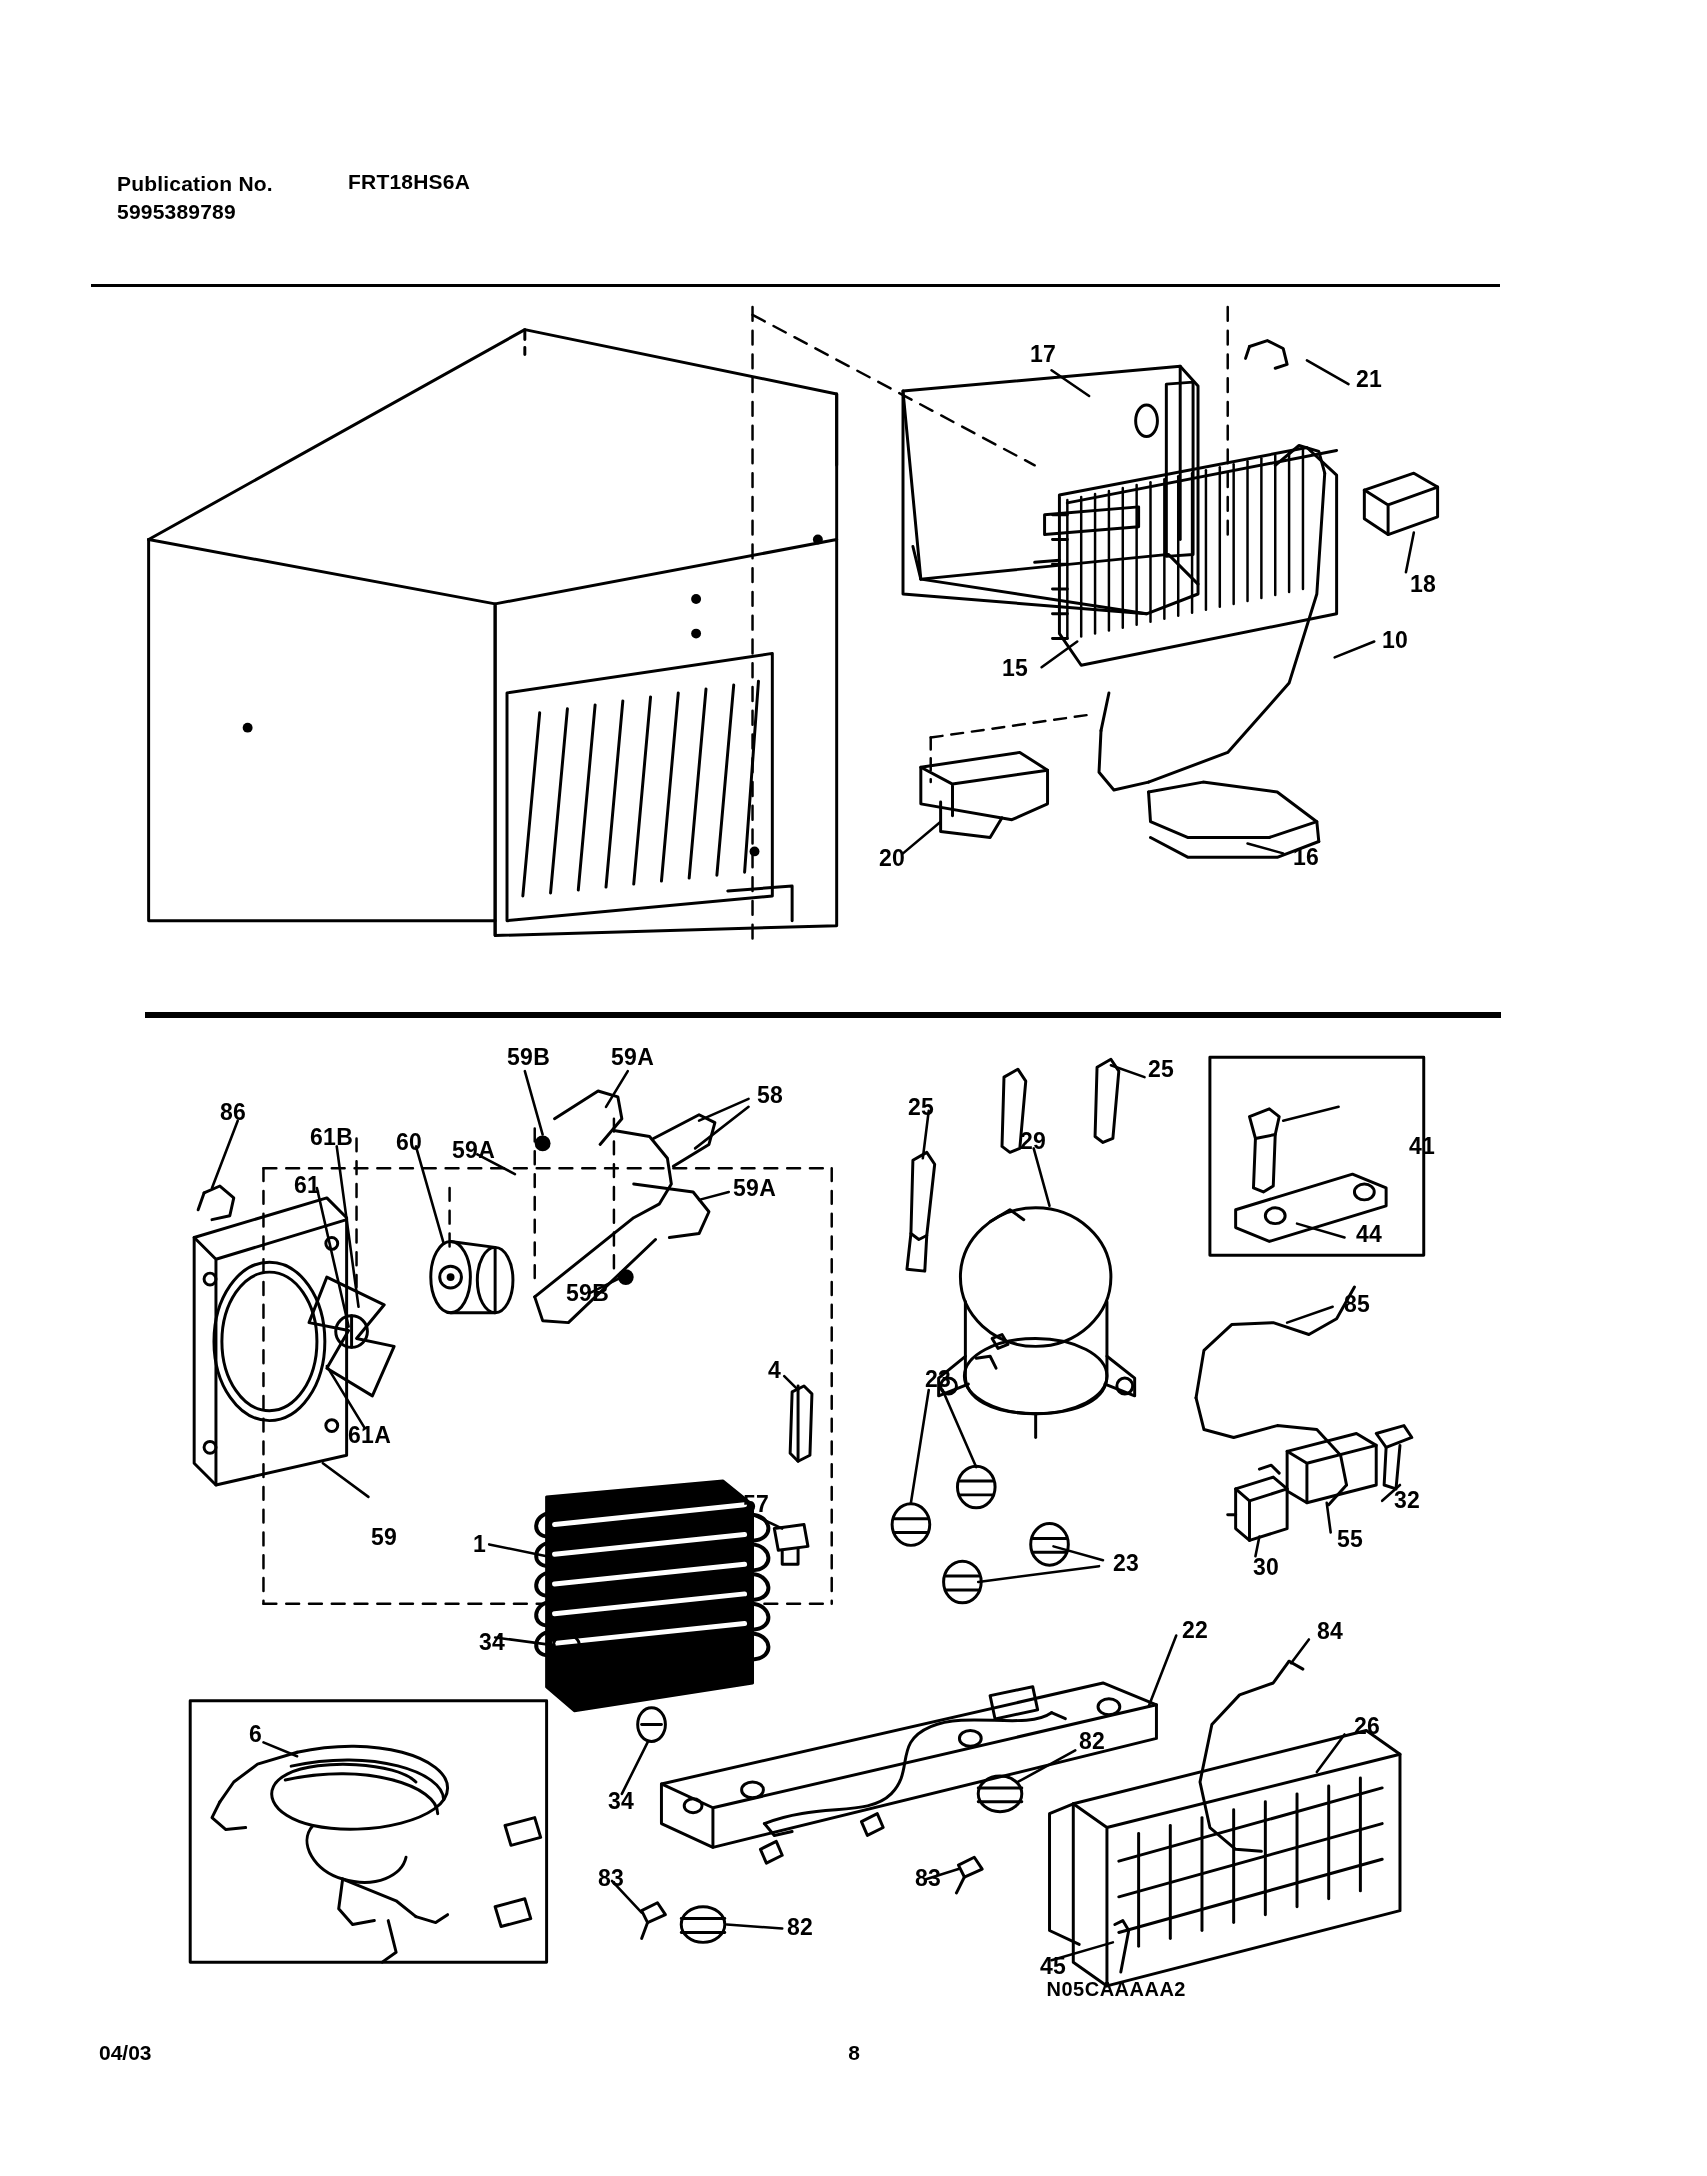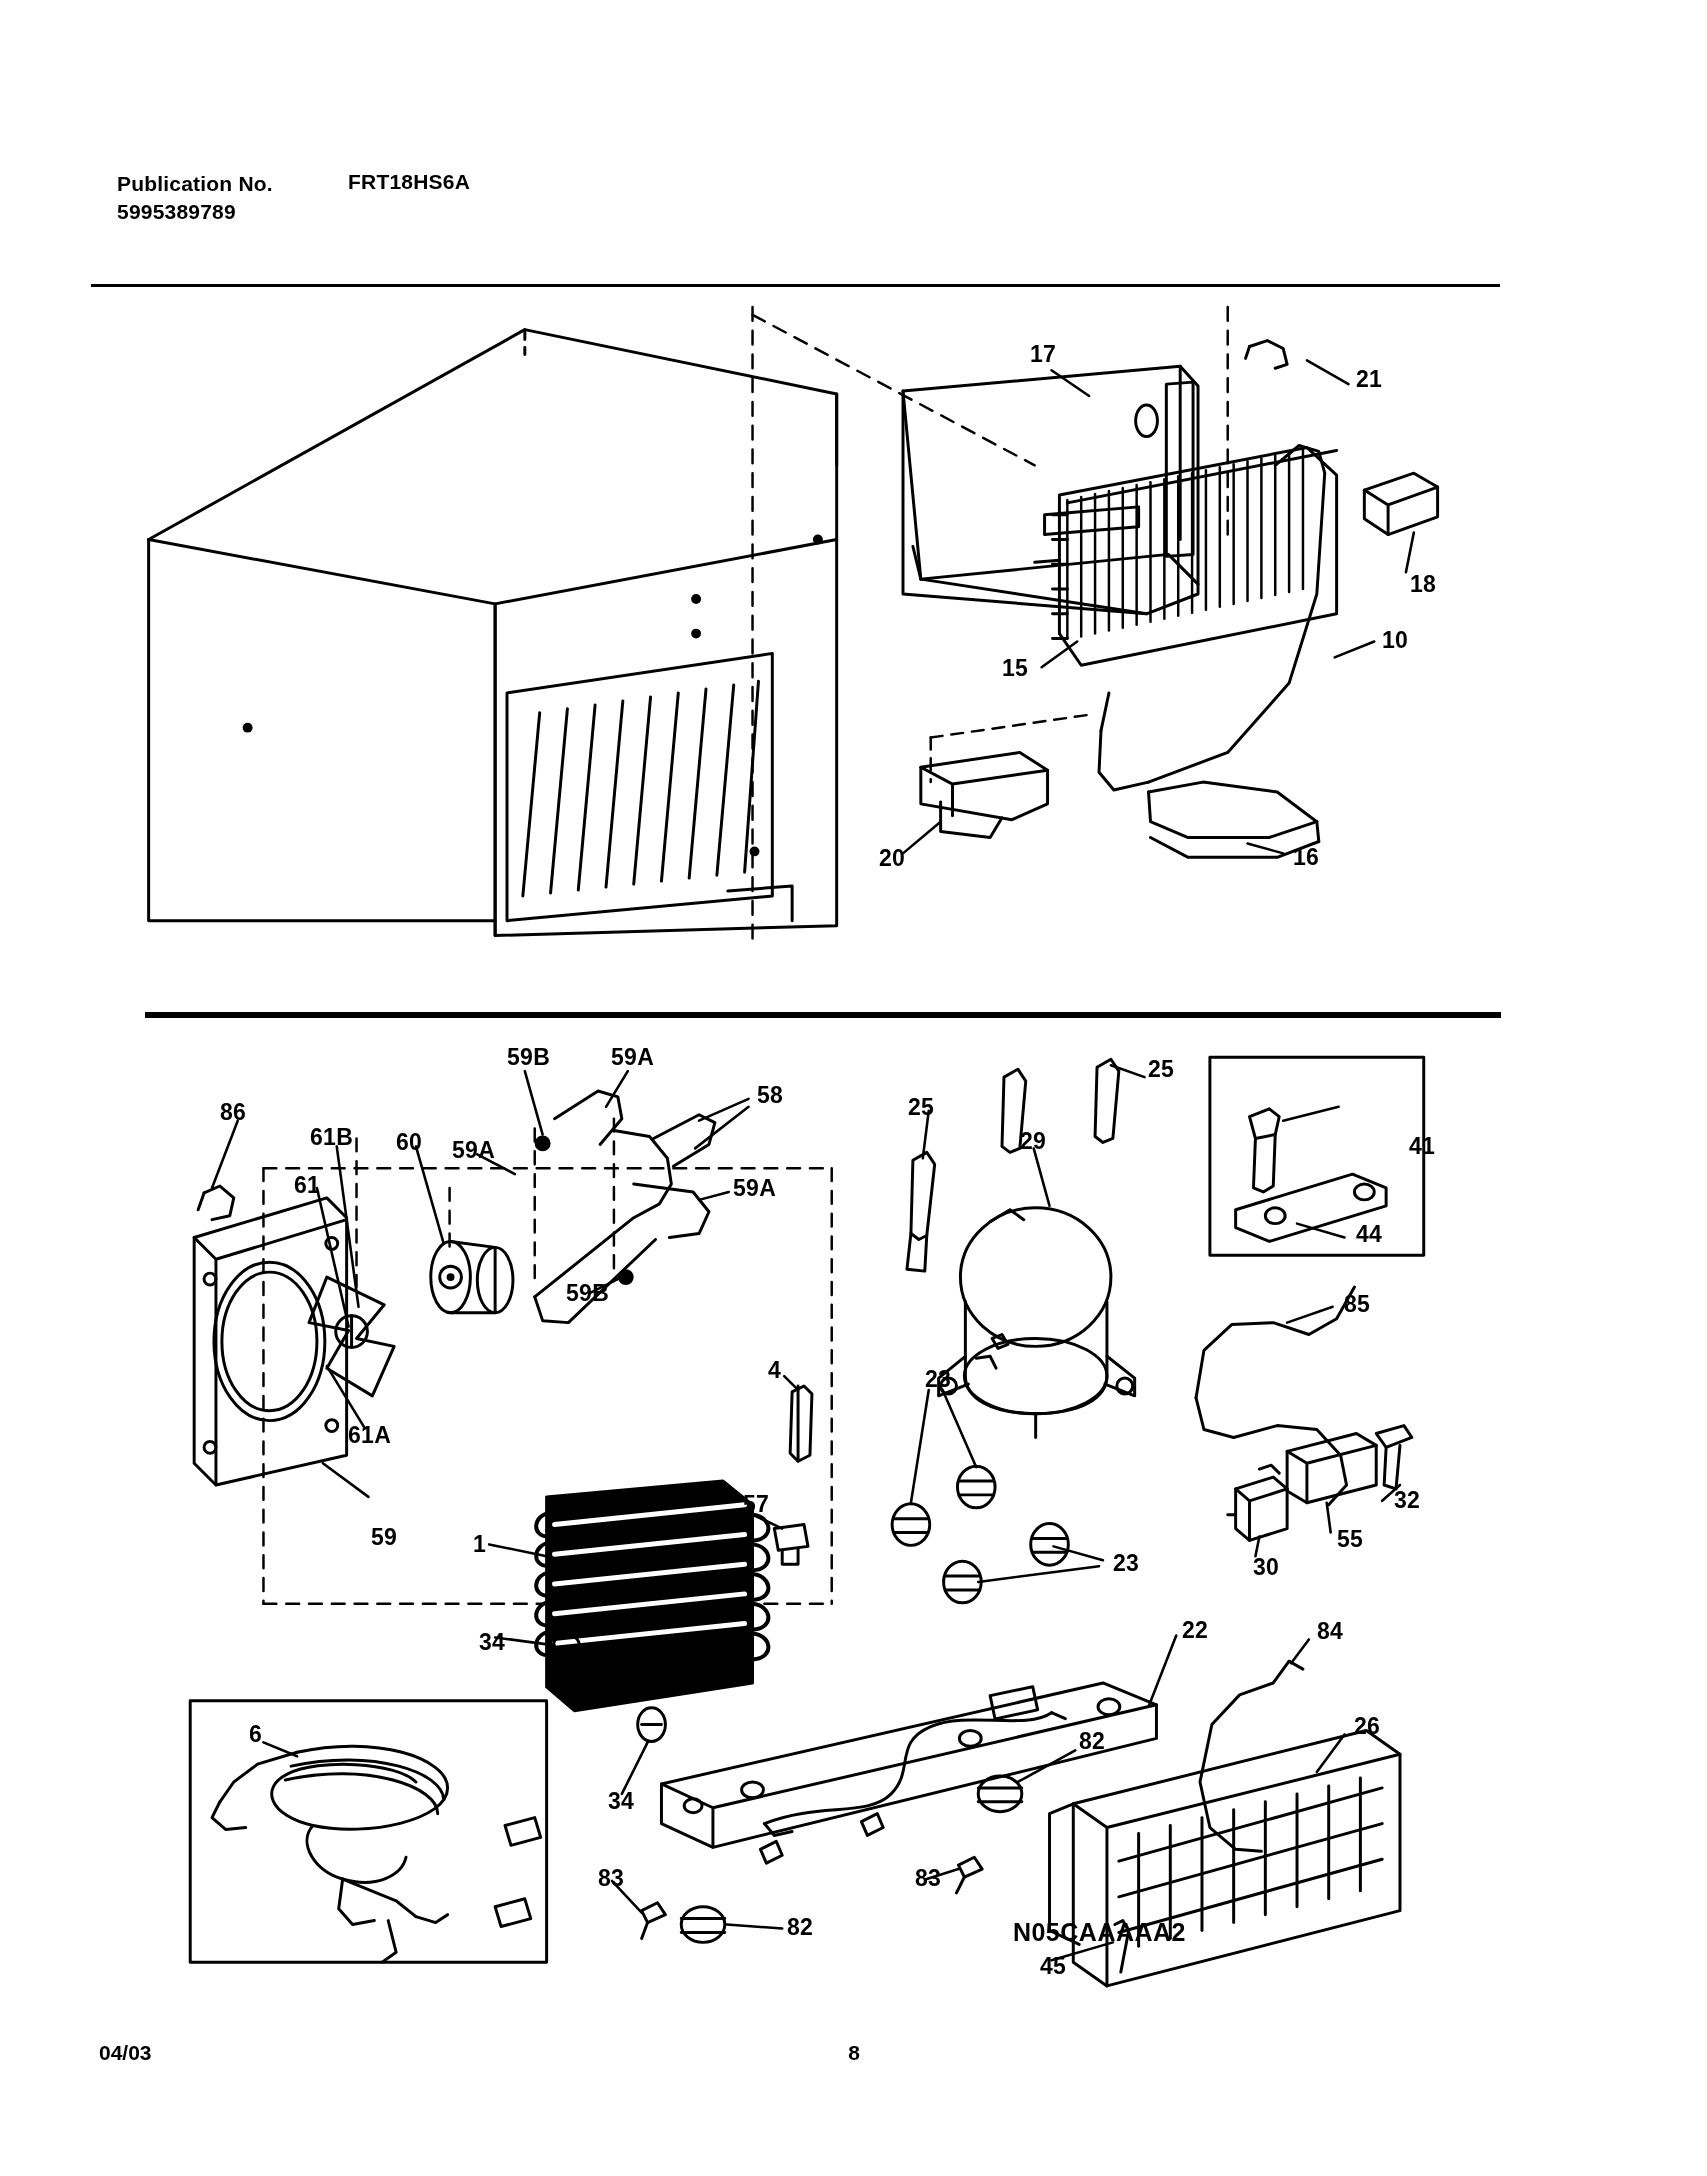--- a/index.html
+++ b/index.html
@@ -89,22 +89,22 @@
     left: 0;
     top: 2041px;
     width: 1708px;
     text-align: center;
     font-size: 21px;
     font-weight: bold;
   }
   .footer-code {
     position: absolute;
     right: 170px;
-    top: 1918px;
-    font-size: 25px;
+    top: 1978px;
+    font-size: 20px;
     font-weight: bold;
     letter-spacing: 0.5px;
   }
 
   
   .cal {
     position: absolute;
     font-size: 23px;
     font-weight: bold;
     letter-spacing: 0.3px;

